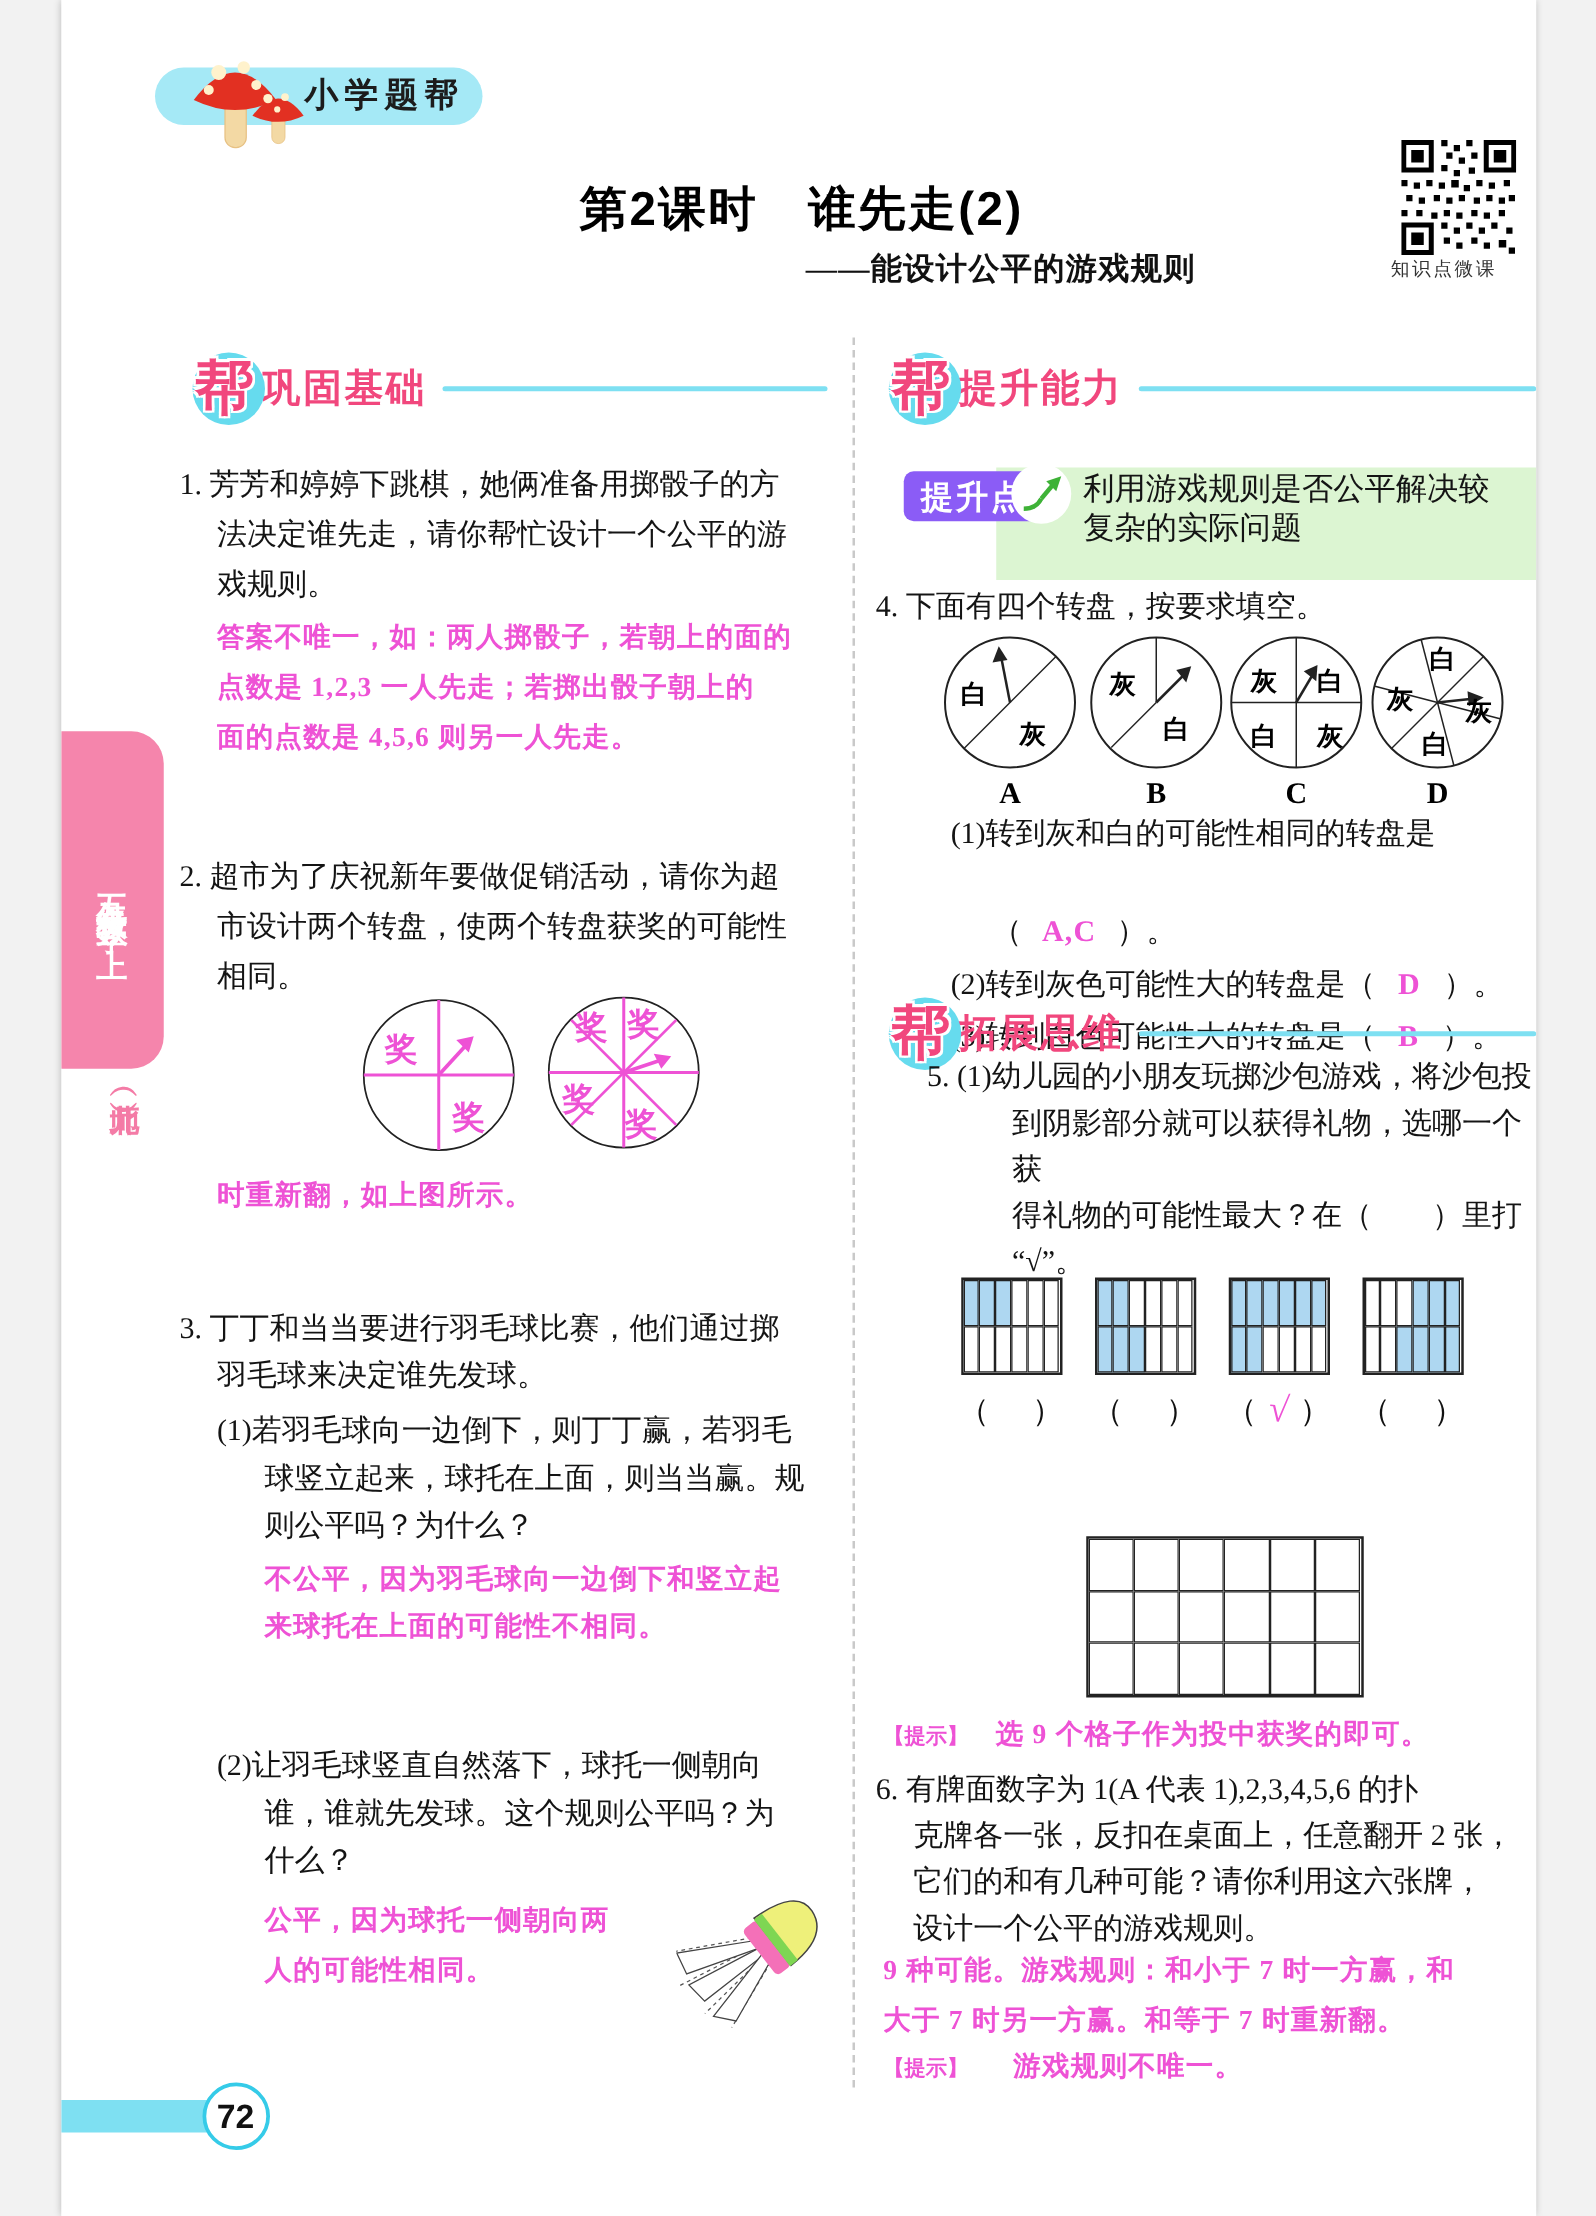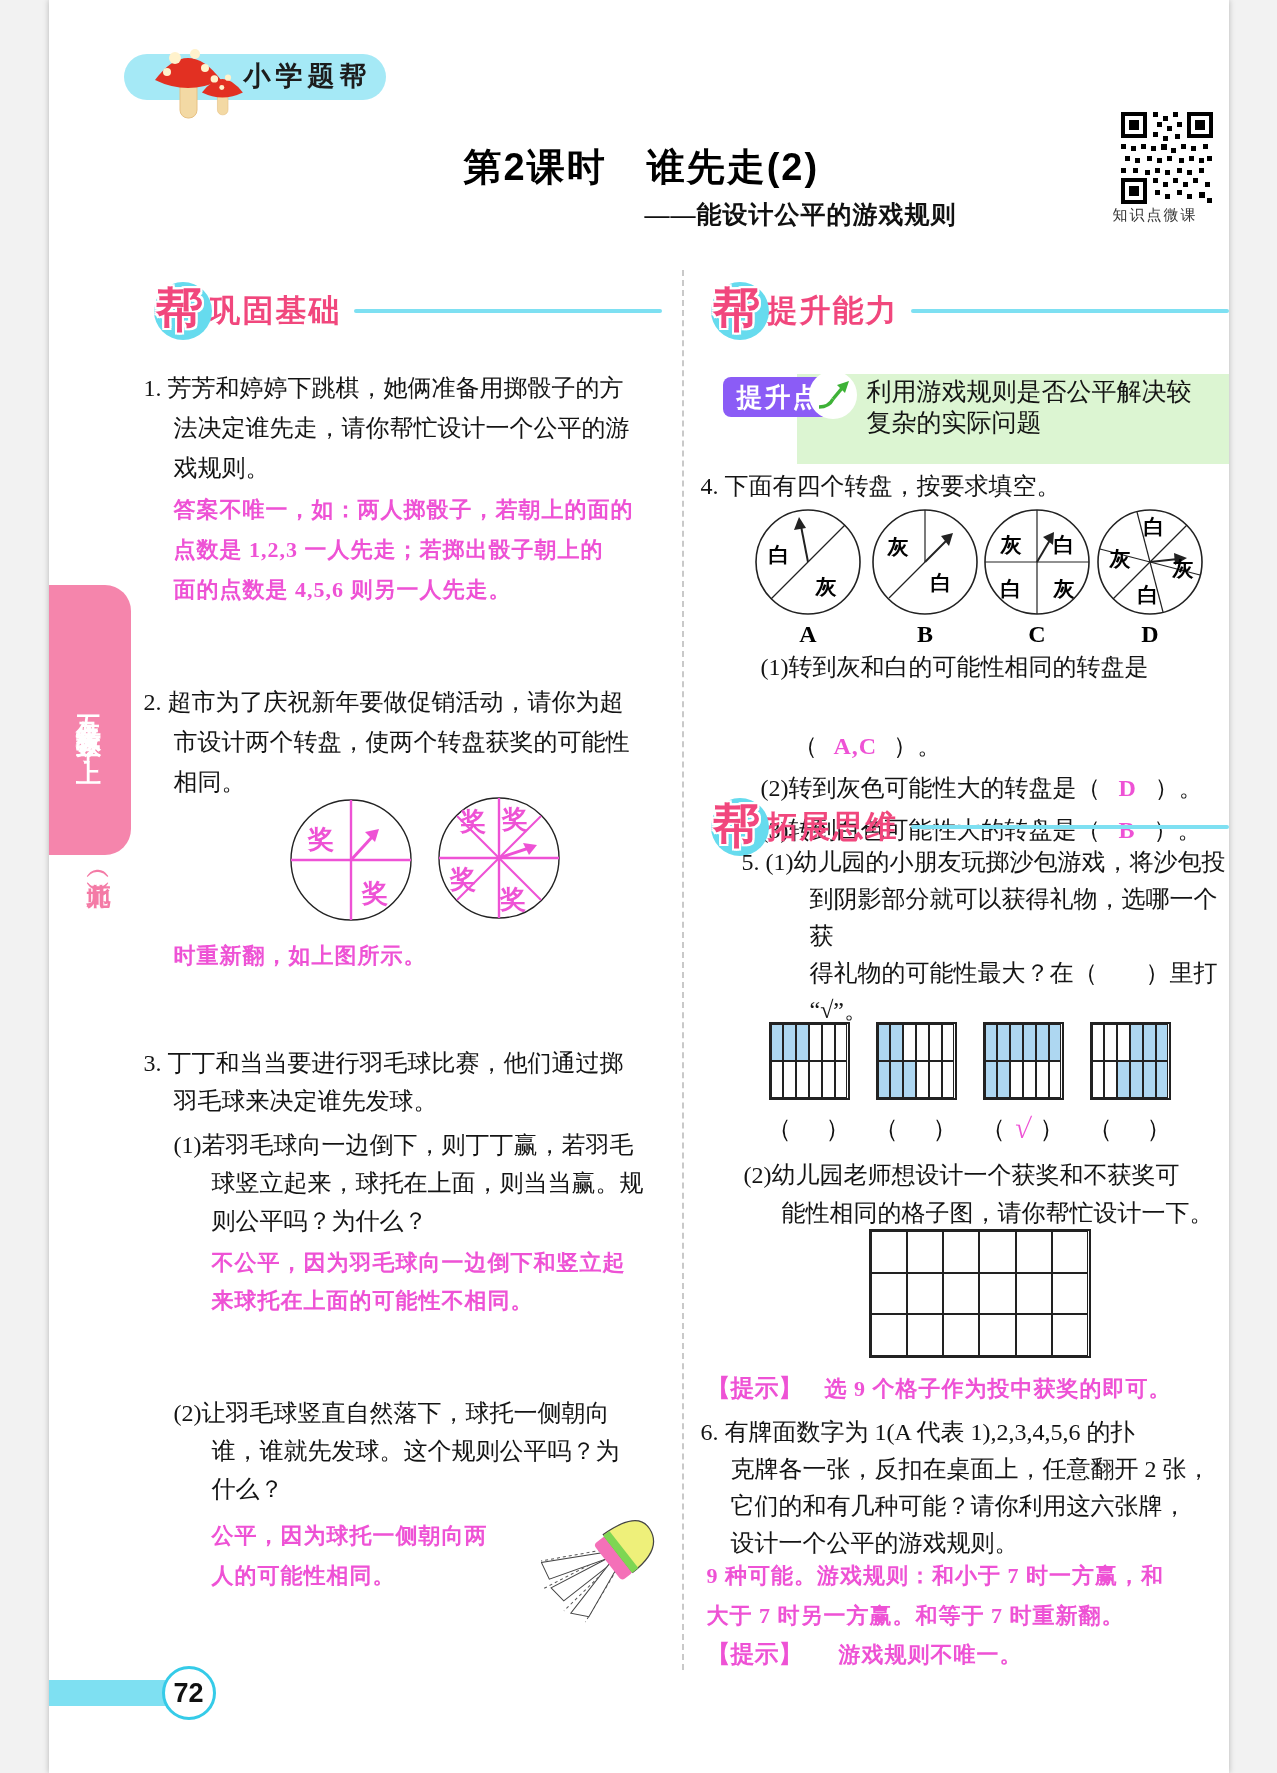--- a/index.html
+++ b/index.html
@@ -43,21 +43,21 @@
   .boost-badge{left:656px;top:377px;width:112px;height:40px;background:#8b5cf6;border-radius:8px;color:#fff;
     font-size:26px;font-weight:bold;display:flex;align-items:center;justify-content:center;letter-spacing:2px;margin-left:18px;}
   .boost-arrow{left:760px;top:371px;width:48px;height:48px;background:#fff;border-radius:50%;}
   
   .mini-grid{position:absolute;width:81px;height:78px;border:2px solid #222;box-sizing:border-box;}
   .design-grid{position:absolute;width:222px;height:129px;border:2px solid #222;box-sizing:border-box;}
   .cell{border:0.5px solid #222;background:#fff;}
   .cell.shaded{background:#aed7f1;}
   .bracket-group{position:absolute;top:1112px;width:84px;font-size:25px;display:flex;align-items:center;justify-content:center;}
   .chk{color:#ee52d5;font-weight:bold;font-size:29px;display:inline-block;width:34px;text-align:center;transform:rotate(6deg);}
-  .hint-label{color:#ee52d5;font-weight:bold;font-size:24px;font-family:"Liberation Sans","DejaVu Sans",sans-serif;}
+  .hint-label{color:#ee52d5;font-weight:bold;font-size:17px;font-family:"Liberation Sans","DejaVu Sans",sans-serif;}
   .hint-text{color:#ee52d5;font-weight:bold;font-size:22px;letter-spacing:1px;}
   
   .pn-band{left:0;top:1680px;width:120px;height:26px;background:#7ee0f2;}
   .pn-circle{left:113px;top:1666px;width:54px;height:54px;border-radius:50%;background:#fff;border:3px solid #35cbe8;
     box-sizing:border-box;display:flex;align-items:center;justify-content:center;font-size:27px;font-weight:bold;
     font-family:"Liberation Sans","DejaVu Sans",sans-serif;}
   .divider{left:633px;top:270px;height:1400px;width:0;border-left:2px dashed #c9c9c9;}
   svg text{font-family:"Liberation Serif","DejaVu Serif",serif;}
   .sp-label{font-size:21px;font-weight:bold;}
   .sp-tag{font-size:24px;font-weight:bold;}
@@ -411,22 +411,20 @@
     <span>（</span>
       <span class="chk">√</span>
       <span>）</span>
   </div>
   <div class="bracket-group" style="left:1039px;">
     <span>（</span>
       <span class="chk"></span>
       <span>）</span>
   </div>
 
-  <div class="abs line-block lh38 hang38" style="left:695px;top:1156px;">(2)幼儿园老师想设计一个获奖和不获奖可
-能性相同的格子图，请你帮忙设计一下。</div>
 
   <div class="design-grid" style="left: 820px; top: 1229px; display: grid; grid-template-columns: repeat(6, 1fr);">
       <div class="cell"></div>
       <div class="cell"></div>
       <div class="cell"></div>
       <div class="cell"></div>
       <div class="cell"></div>
       <div class="cell"></div>
       <div class="cell"></div>
       <div class="cell"></div>

